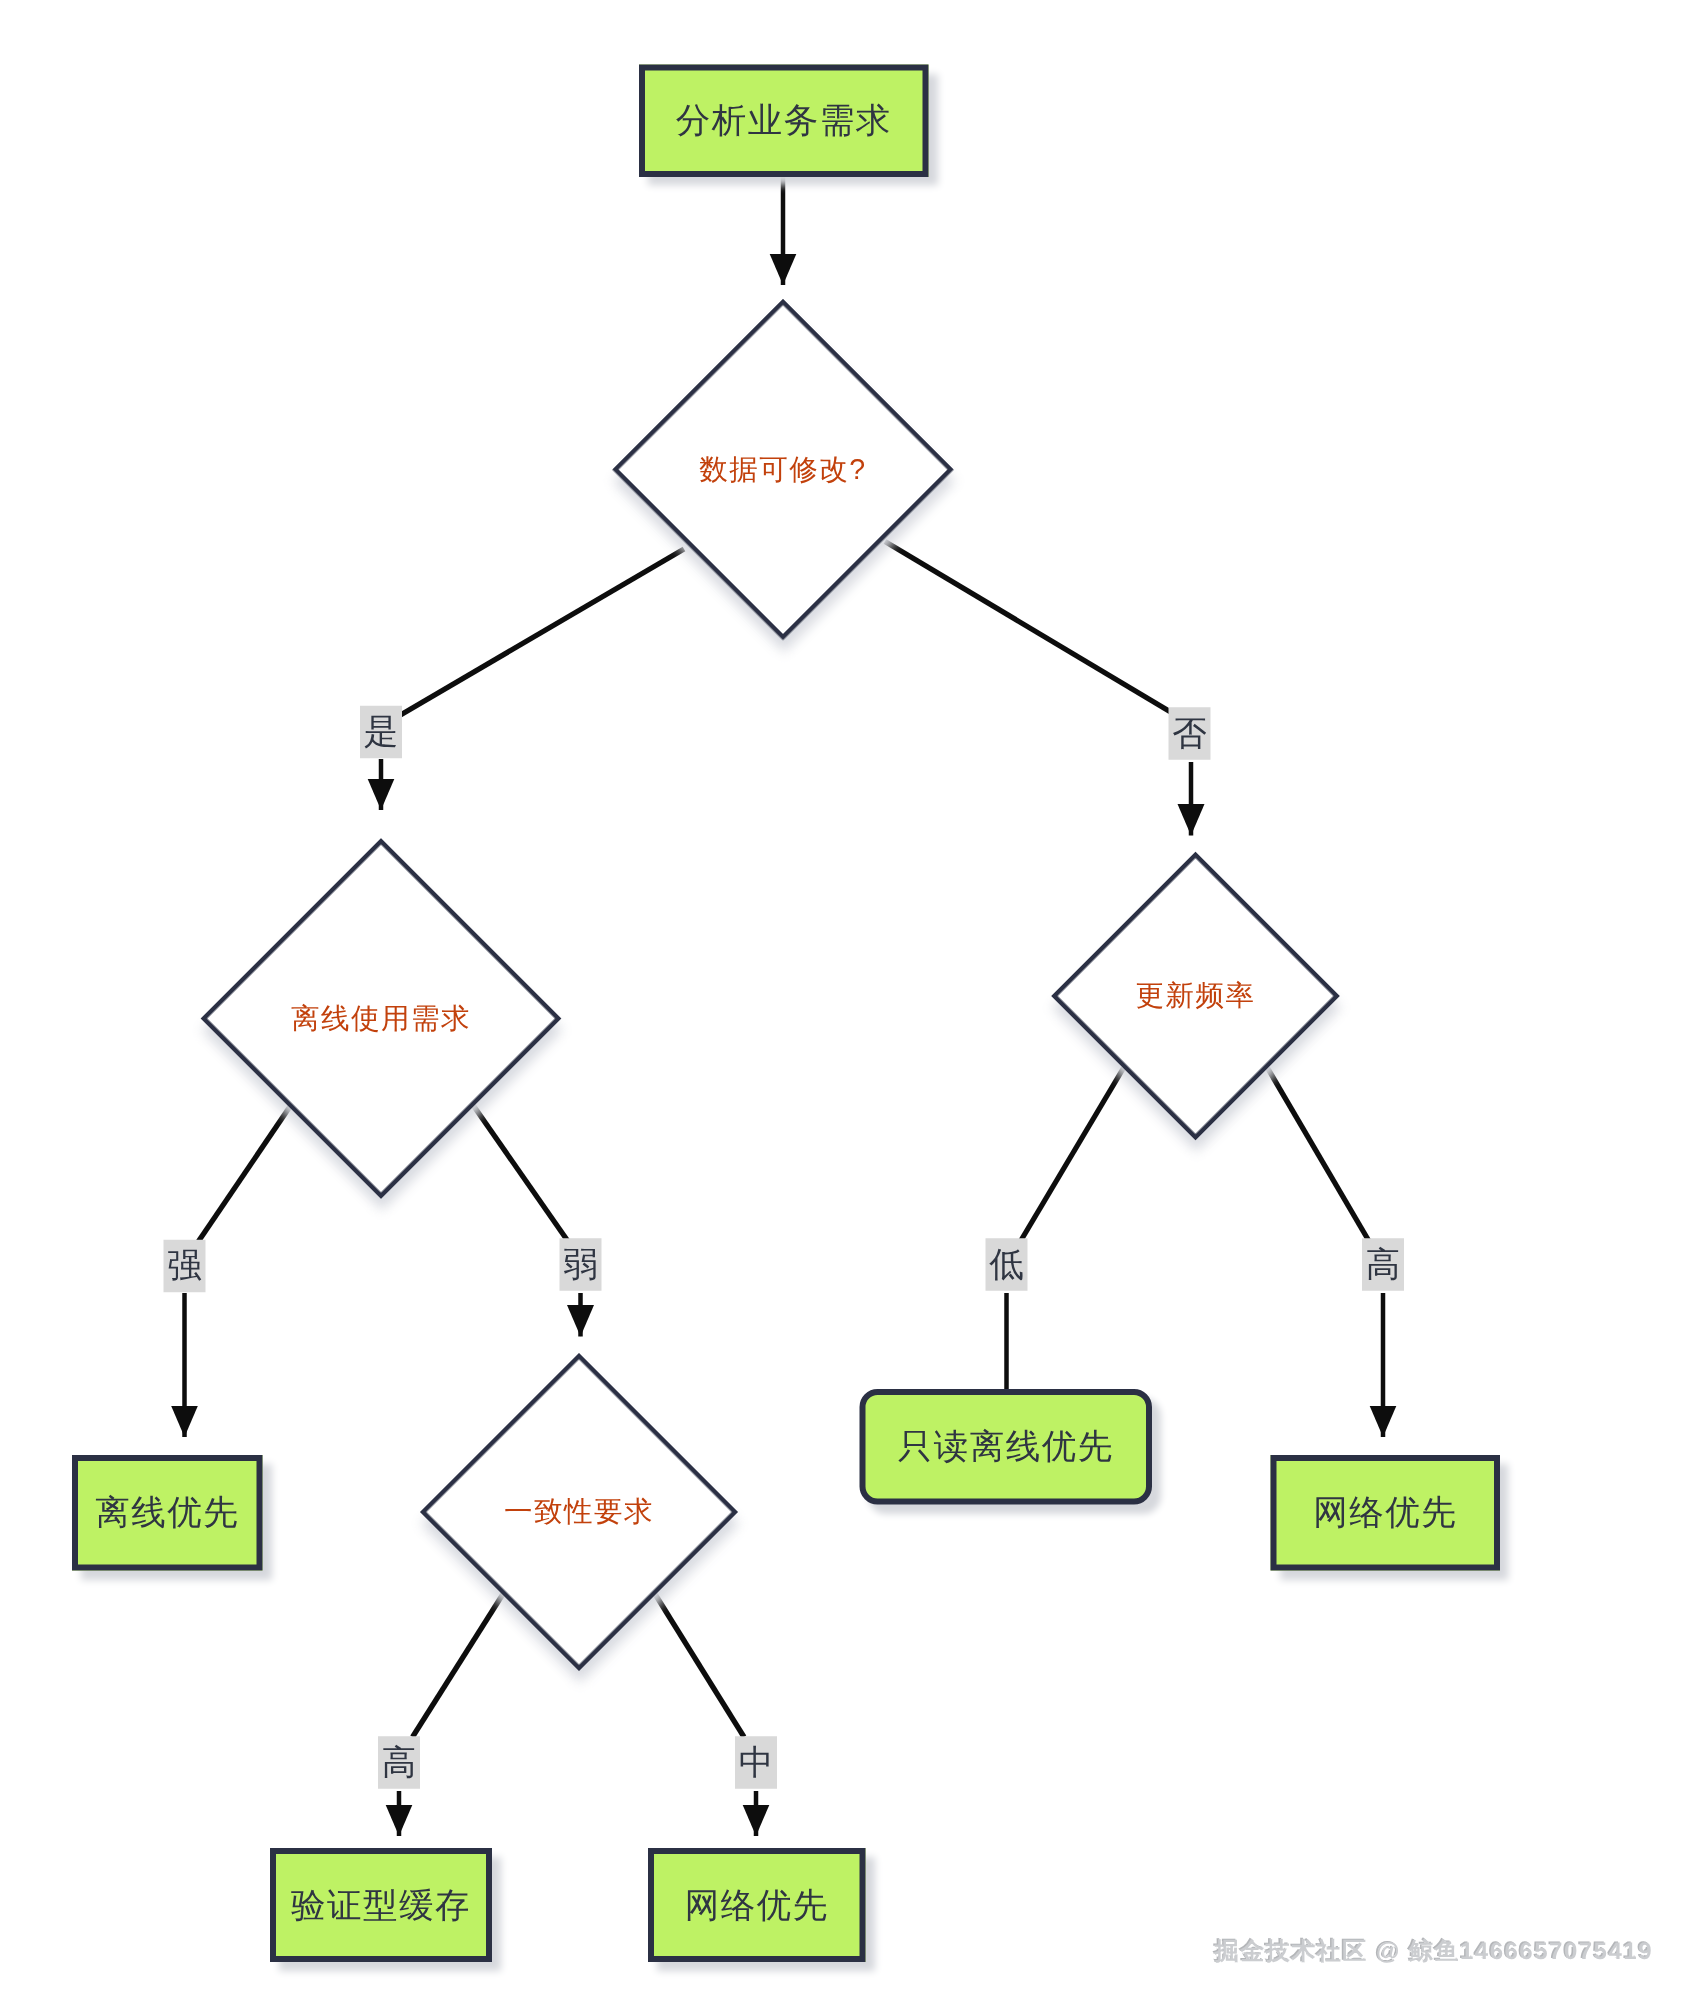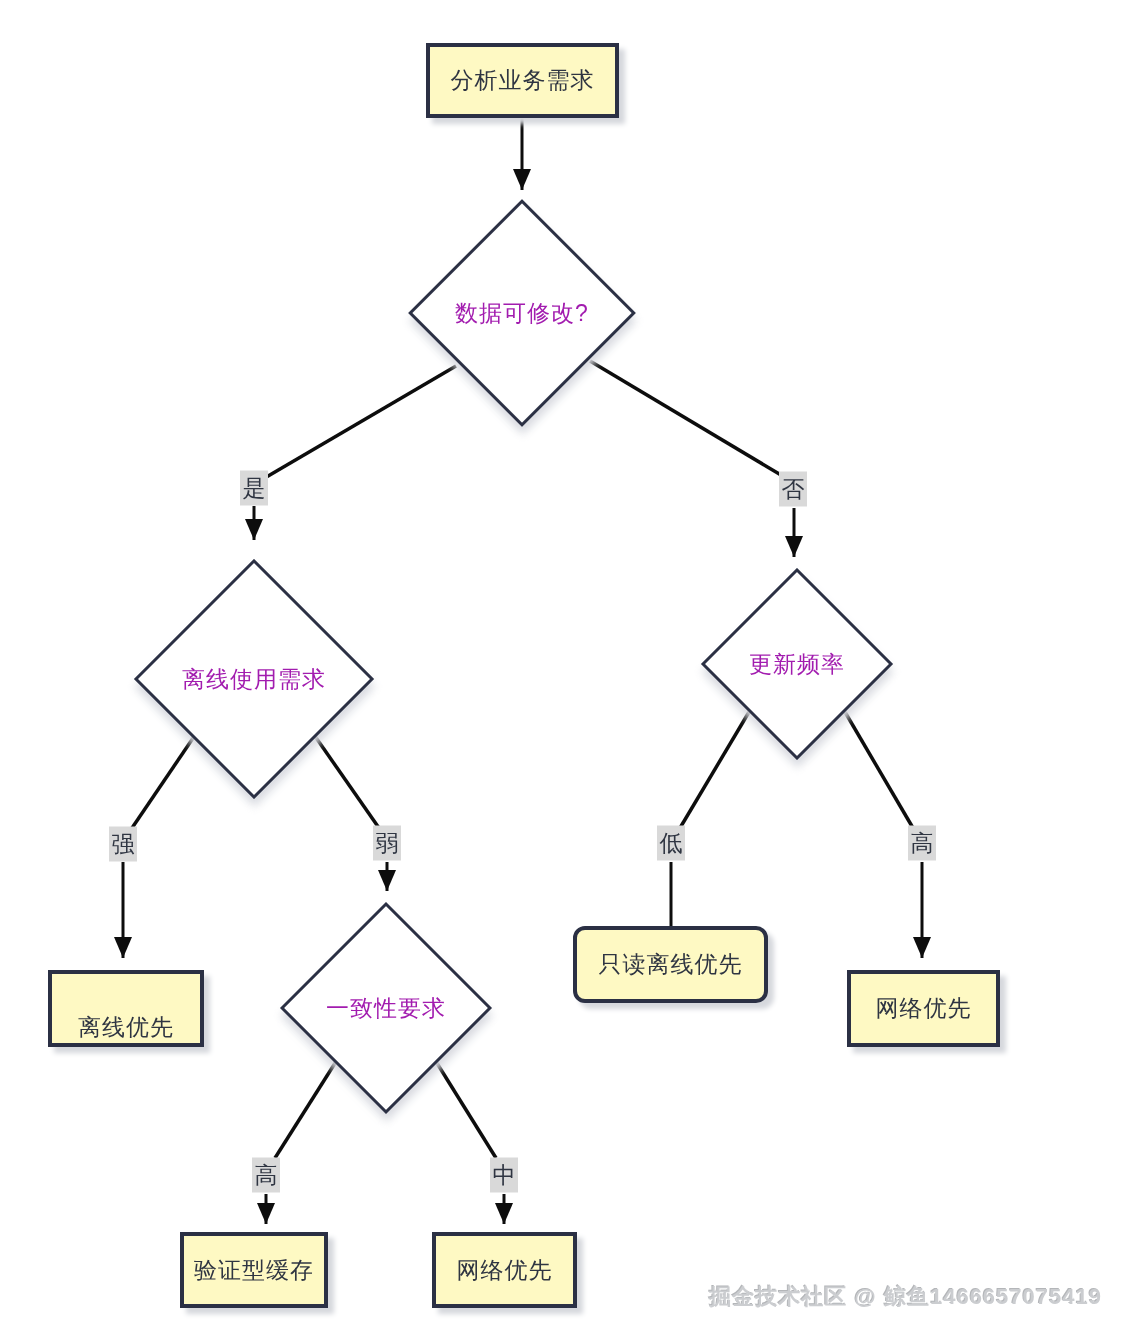--- a/index.html
+++ b/index.html
@@ -18,21 +18,21 @@
   #edges {
     position: absolute;
     left: 0; top: 0;
     width: 1132px;
     height: 1344px;
   }
   .node-box {
     position: absolute;
     box-sizing: border-box;
     border: 4px solid #2b3044;
-    background: #fef9c3;
+    background: #bef264;
     box-shadow: 6px 6px 5px #d6d8dd;
     display: flex;
     align-items: center;
     justify-content: center;
     font-size: 23px;
     color: #2f3542;
     letter-spacing: 1px;
     white-space: nowrap;
   }
   .diamond {
@@ -46,42 +46,42 @@
     box-sizing: border-box;
     border: 3.5px solid #2b3044;
     background: #ffffff;
     filter: drop-shadow(6px 5px 4px #d9dbe1);
   }
   .diamond .dtext {
     position: absolute;
     left: 50%;
     top: 50%;
     transform: translate(-50%, -50%);
-    font-size: 23px;
-    color: #a21caf;
+    font-size: 19px;
+    color: #c2410c;
     letter-spacing: 1px;
     white-space: nowrap;
   }
   .edge-label {
     position: absolute;
     transform: translate(-50%, -50%);
     background: #d9d9d9;
     color: #2f3542;
     font-size: 23px;
     line-height: 35px;
     width: 28px;
     height: 35px;
     text-align: center;
     white-space: nowrap;
   }
   .watermark {
     position: absolute;
     right: 30px;
     bottom: 32px;
-    font-size: 22px;
+    font-size: 16px;
     font-weight: bold;
     color: #cbcdd0;
     letter-spacing: 1px;
     text-shadow: 1px 1px 0 #ffffff, -1px -1px 0 #b4b6b9;
     white-space: nowrap;
   }
 </style>
 </head>
 <body>
 
@@ -111,21 +111,21 @@
     <line x1="749" y1="712" x2="680" y2="828" stroke="#0d0d0d" stroke-width="3.5"></line>
     <line x1="845" y1="712" x2="913" y2="828" stroke="#0d0d0d" stroke-width="3.5"></line>
     <line x1="337" y1="1060" x2="275" y2="1158" stroke="#0d0d0d" stroke-width="3.5"></line>
     <line x1="435" y1="1060" x2="496" y2="1158" stroke="#0d0d0d" stroke-width="3.5"></line>
   </svg>
 
   <div class="node-box" style="left:426px; top:43px; width:193px; height:75px;">
     <span>分析业务需求</span>
   </div>
 
-  <div class="node-box" style="left:48px; top:970px; width:156px; height:77px;align-items:flex-end;">
+  <div class="node-box" style="left:48px; top:970px; width:127px; height:77px;">
     <span>离线优先</span>
   </div>
 
   <div class="node-box" style="left:573px; top:926px; width:195px; height:77px;border-radius:12px;">
     <span>只读离线优先</span>
   </div>
 
   <div class="node-box" style="left:847px; top:970px; width:153px; height:77px;">
     <span>网络优先</span>
   </div>

